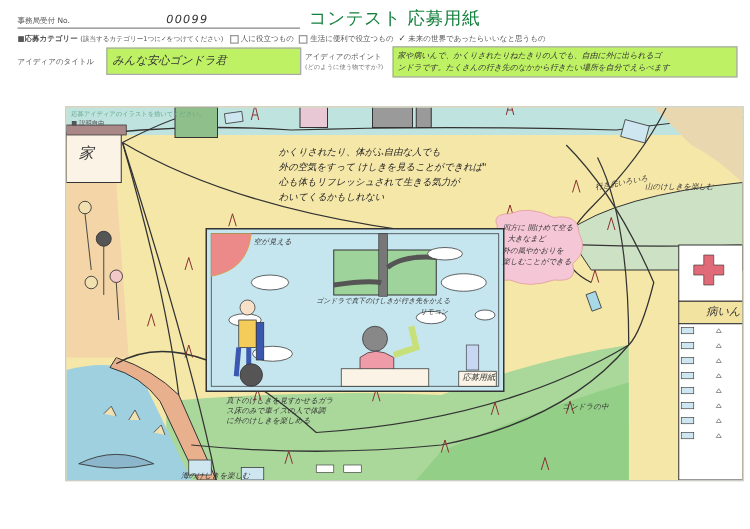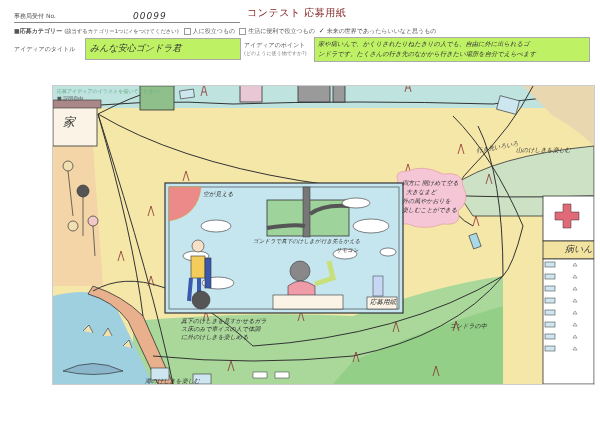--- a/index.html
+++ b/index.html
@@ -2,21 +2,21 @@
 <html><head>
 <meta charset="utf-8">
 <style>
   html, body { margin:0; padding:0; }
   body { width:600px; height:423px; background:#ffffff; position:relative; overflow:hidden;
          font-family:"DejaVu Sans", sans-serif; color:#444; }
   .abs { position:absolute; }
   .tiny { font-size:5px; color:#777; white-space:nowrap; }
   .small { font-size:6px; color:#555; white-space:nowrap; }
   .hand { font-family:"DejaVu Sans", sans-serif; color:#333; font-style:italic; }
-  .title { font-size:10px; color:#7f1d1d; letter-spacing:0.5px; white-space:nowrap; }
+  .title { font-size:14px; color:#15803d; letter-spacing:0.5px; white-space:nowrap; }
   .cb { display:inline-block; width:5px; height:5px; border:1px solid #999; vertical-align:middle; margin:0 2px; background:#fff; }
   .cb.checked { border:none; width:auto; height:auto; color:#444; font-size:7px; margin:0 2px; }
   .box { border:1px solid #aaa; background:#bef264; }
   .line { border-bottom:1px solid #888; }
   .drawing { left:52px; top:85px; width:541px; height:298px; overflow:hidden;
              background:#f5e7a8; border:1px solid #ccc; }
   .note { font-size:7px; line-height:9px; color:#333; white-space:nowrap; }
   .caption-block { font-size:7.5px; line-height:12px; color:#222; }
 </style>
 </head>
@@ -188,20 +188,26 @@
     <rect x="314" y="211" width="30" height="12" fill="#fbf4e6" stroke="#333" stroke-width="0.6"></rect>
 
     <rect x="200" y="286" width="14" height="6" fill="#ffffff" stroke="#333" stroke-width="0.5"></rect>
     <rect x="222" y="286" width="14" height="6" fill="#ffffff" stroke="#333" stroke-width="0.5"></rect>
   </svg>
 
   <div class="abs tiny" style="left:4px; top:2px; color:#6a8;">応募アイディアのイラストを描いてください。</div>
   <div class="abs tiny" style="left:4px; top:9px; color:#555;">■ 説明自由</div>
   <div class="abs hand" style="left:10px; top:28px; font-size:12px;">家</div>
 
+  <div class="abs caption-block hand" style="left:170px; top:30px;">
+    <div>かくりされたり、体がふ自由な人でも</div>
+    <div>外の空気をすって けしきを見ることができれば"</div>
+    <div>心も体もリフレッシュされて生きる気力が</div>
+    <div>わいてくるかもしれない</div>
+  </div>
 
   <div class="abs note hand" style="left:423px; top:56px; transform:rotate(-10deg); font-size:6px;">行き先いろいろ</div>
   <div class="abs note hand" style="left:463px; top:59px; font-size:6px;">山のけしきを楽しむ</div>
 
   <div class="abs note hand" style="left:349px; top:92px; font-size:6px; line-height:9px;">
     <div>四方に 開けめて空る</div>
     <div style="padding-left:4px;">大きなまど</div>
     <div>外の風やかおりを</div>
     <div>楽しむことができる</div>
   </div>

